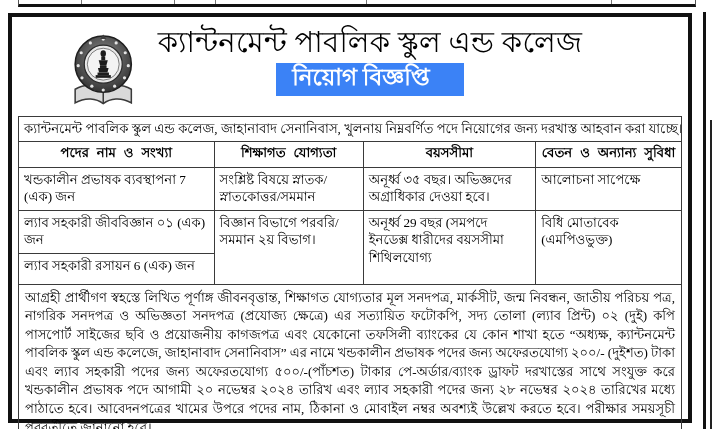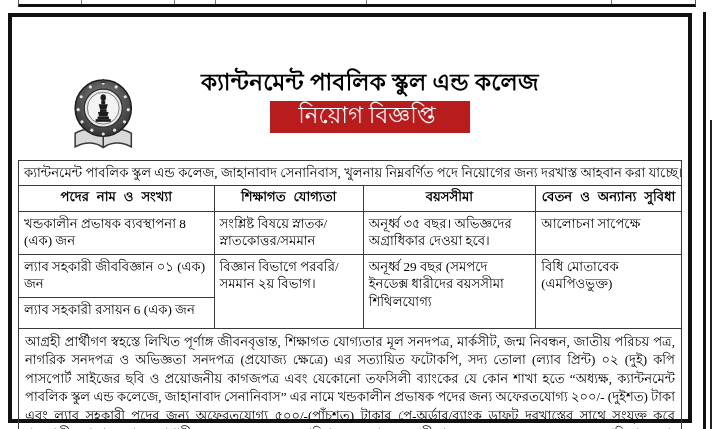--- a/index.html
+++ b/index.html
@@ -73,41 +73,40 @@
     left: 48px;
     top: 8px;
     width: 76px;
     height: 82px;
   }
   .head-text {
     text-align: center;
     padding-left: 40px;
   }
   .school-name {
-    font-size: 23px;
-    font-weight: bold;
+    font-size: 29px;
+    font-weight: normal;
     letter-spacing: 0.3px;
     line-height: 1.12;
     padding-top: 4px;
     white-space: nowrap;
-    margin-top: 44px;
   }
   .school-addr {
     font-size: 15px;
     line-height: 1.2;
     padding-top: 2px;
     white-space: nowrap;
   }
   .notice-banner {
     display: inline-block;
-    background: #b91c1c;
+    background: #3b82f6;
     color: #fff;
     font-size: 23px;
-    font-weight: normal;
-    padding: 2px 34px 4px 28px;
+    font-weight: bold;
+    padding: 2px 34px 4px 16px;
     margin-top: 5px;
     line-height: 1.15;
     white-space: nowrap;
   }
 
   
   table.notice {
     width: 100%;
     border-collapse: collapse;
     table-layout: fixed;
@@ -235,21 +234,21 @@
       <tr>
         <td class="intro" colspan="4">ক্যান্টনমেন্ট পাবলিক স্কুল এন্ড কলেজ, জাহানাবাদ সেনানিবাস, খুলনায় নিম্নবর্ণিত পদে নিয়োগের জন্য দরখাস্ত আহবান করা যাচ্ছে।</td>
       </tr>
       <tr>
         <td class="colhead">পদের নাম ও সংখ্যা</td>
         <td class="colhead">শিক্ষাগত যোগ্যতা</td>
         <td class="colhead">বয়সসীমা</td>
         <td class="colhead">বেতন ও অন্যান্য সুবিধা</td>
       </tr>
       <tr>
-        <td class="body-cell">খন্ডকালীন প্রভাষক ব্যবস্থাপনা 8 (এক) জন</td>
+        <td class="body-cell">খন্ডকালীন প্রভাষক ব্যবস্থাপনা 7 (এক) জন</td>
         <td class="body-cell">সংশ্লিষ্ট বিষয়ে স্নাতক/ স্নাতকোত্তর/সমমান</td>
         <td class="body-cell">অনূর্ধ্ব ৩৫ বছর। অভিজ্ঞদের অগ্রাধিকার দেওয়া হবে।</td>
         <td class="body-cell">আলোচনা সাপেক্ষে</td>
       </tr>
       <tr>
         <td class="small-row">ল্যাব সহকারী জীববিজ্ঞান ০১ (এক) জন</td>
         <td class="merged" rowspan="2">বিজ্ঞান বিভাগে পরবরি/ সমমান ২য় বিভাগ।</td>
         <td class="merged" rowspan="2">অনূর্ধ্ব 29 বছর (সমপদে ইনডেক্স ধারীদের বয়সসীমা শিথিলযোগ্য</td>
         <td class="merged" rowspan="2">বিধি মোতাবেক (এমপিওভুক্ত)</td>
       </tr>

